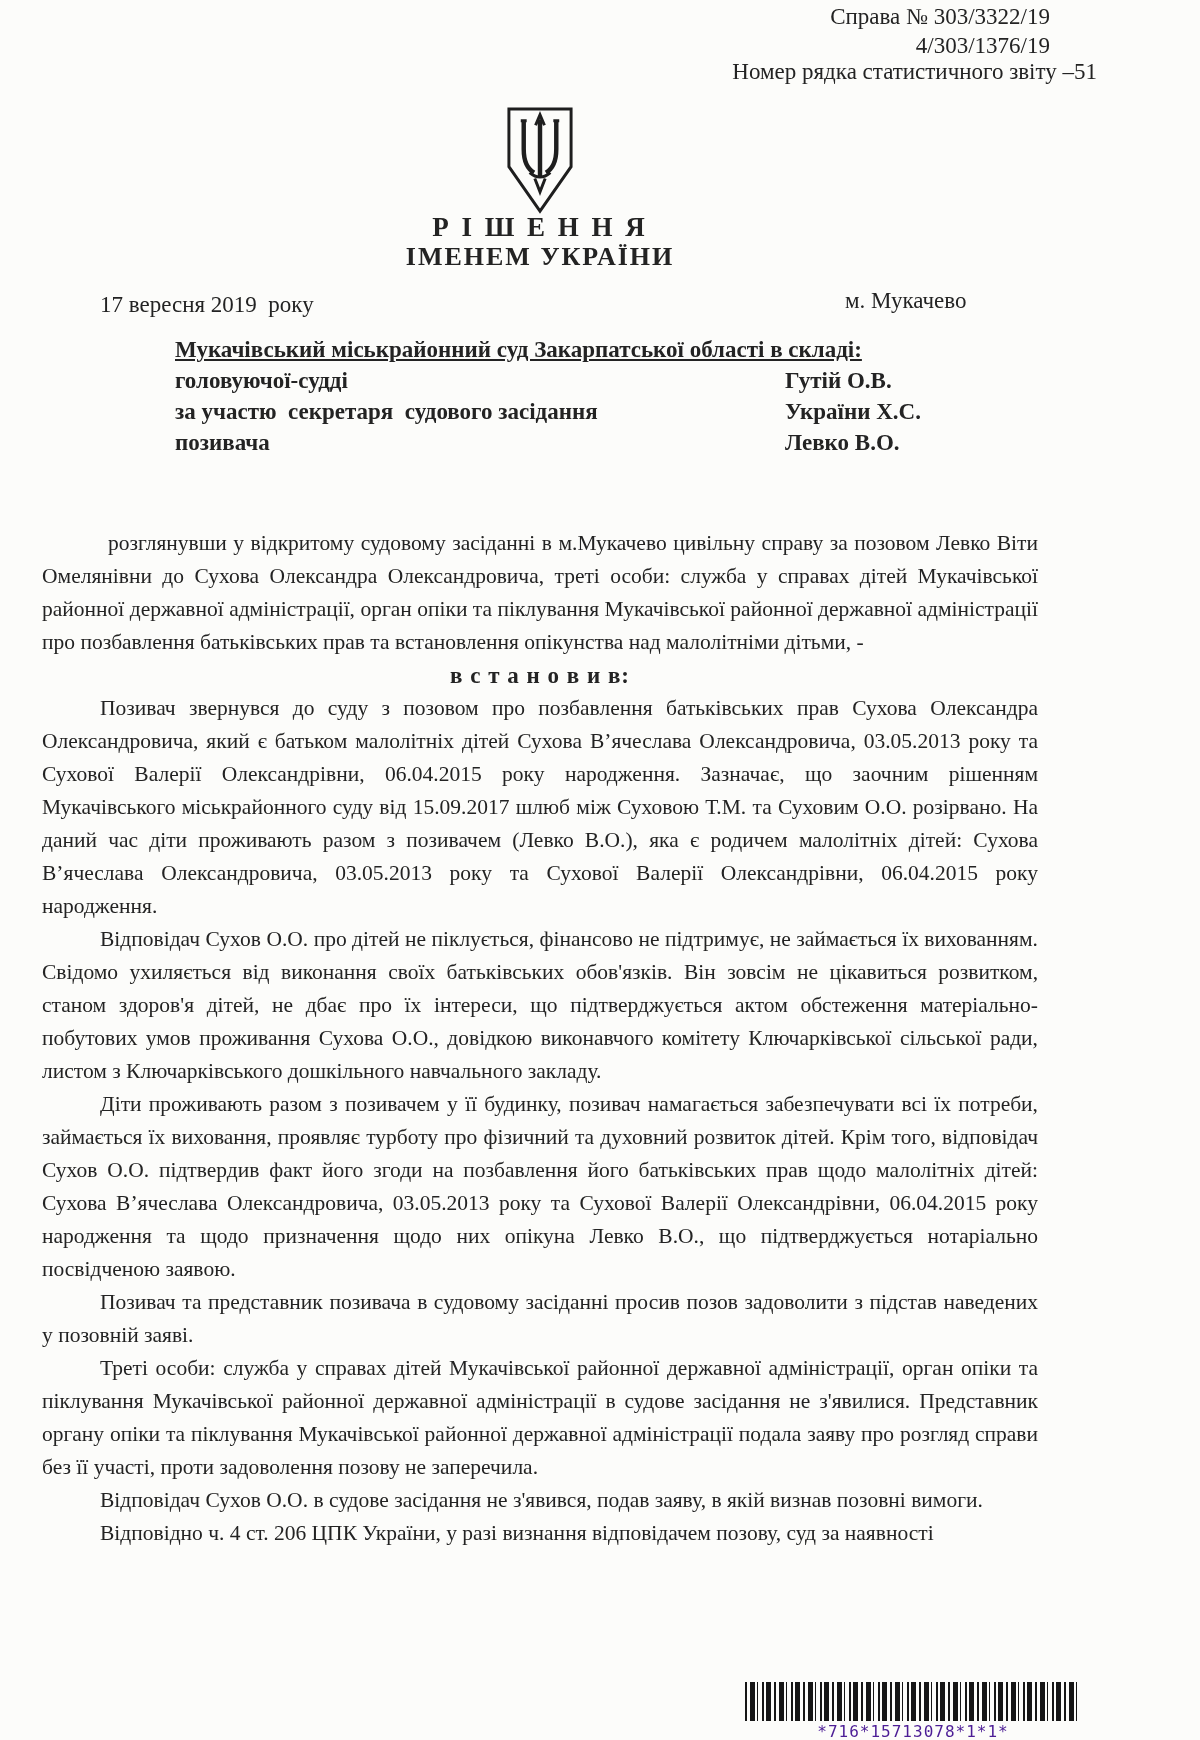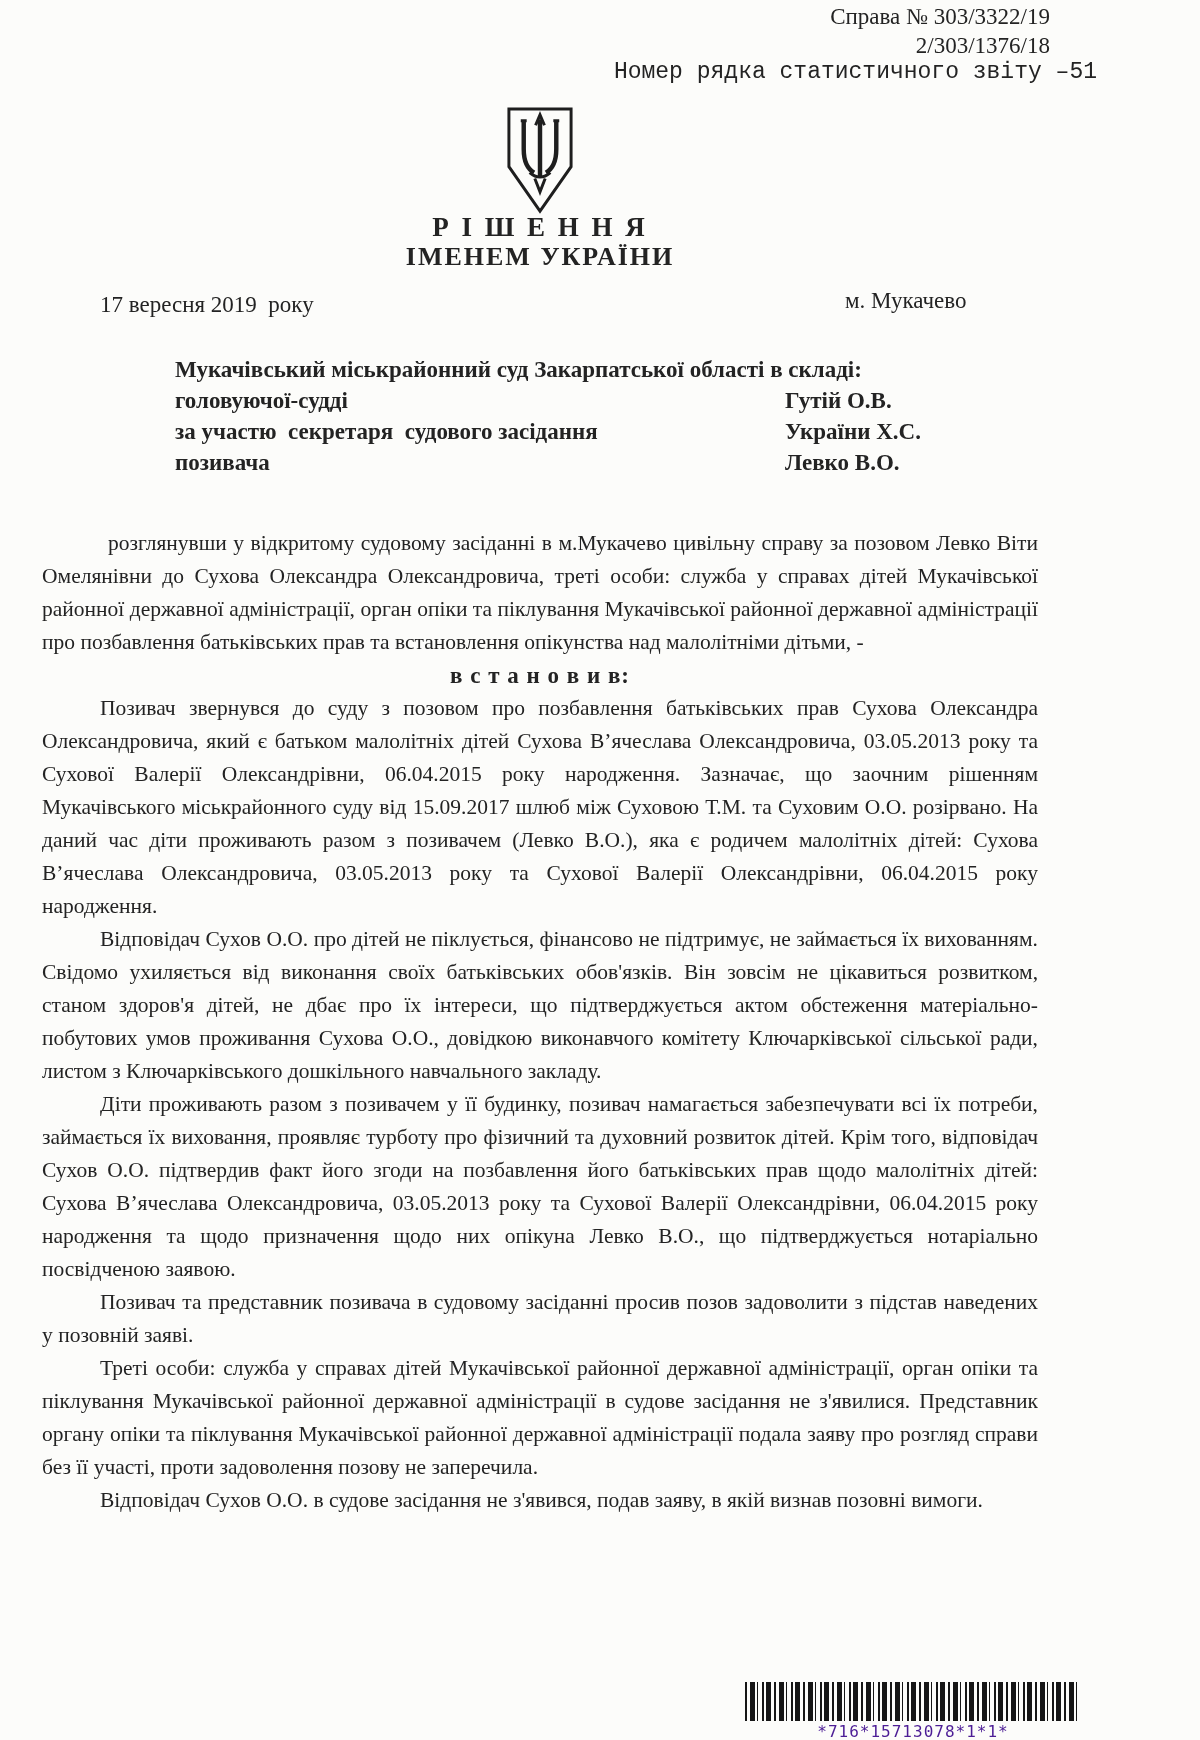--- a/index.html
+++ b/index.html
@@ -20,38 +20,37 @@
     pointer-events: none;
   }
   
   .case-block {
     position: absolute; top: 2px; right: 184px;
     text-align: right; font-size: 23px; line-height: 29px;
   }
   .stat-line {
     position: absolute; top: 59px; right: 137px;
     font-size: 23px;
-    font-family: Liberation Mono, monospace;
   }
   
   .emblem { position: absolute; top: 104px; left: 503px; width: 74px; height: 112px; }
   .emblem svg { width: 100%; height: 100%; }
   
   .title {
     position: absolute; top: 212px; left: 0; width: 1080px;
     text-align: center; font-weight: bold;
   }
   .title-line1 { font-size: 27px; letter-spacing: 3px; line-height: 30px; }
   .title-line2 { font-size: 26px; letter-spacing: 2px; line-height: 30px; }
   
   .dateline { position: absolute; top: 292px; left: 0; width: 1200px; font-size: 23px; }
   .dateline .date { position: absolute; left: 100px; top: 0; white-space: pre; }
   .dateline .city { position: absolute; left: 845px; top: -4px; }
   
-  .court { position: absolute; top: 354px; left: 175px; width: 880px; font-weight: bold; font-size: 23px; }
+  .court { position: absolute; top: 334px; left: 175px; width: 880px; font-weight: bold; font-size: 23px; text-decoration: underline; }
   .court-intro { line-height: 32px; margin-bottom: 2px; }
   .court-row { position: relative; height: 31px; }
   .court-role { position: absolute; left: 0; top: 0; white-space: pre; }
   .court-name { position: absolute; left: 610px; top: 0; }
   
   .bodytext {
     position: absolute; top: 527px; left: 42px; width: 996px;
     font-size: 21.5px; line-height: 33px; text-align: justify;
   }
   .bodytext p { margin: 0; text-indent: 58px; }
@@ -77,21 +76,21 @@
     color: #4c1d95;
   }
 </style>
 </head>
 <body>
 
 <div class="page">
 
   <div class="case-block">
     <div>Справа № 303/3322/19</div>
-    <div>2/303/1376/18</div>
+    <div>4/303/1376/19</div>
   </div>
   <div class="stat-line">Номер рядка статистичного  звіту –51</div>
 
   <div class="emblem">
     <svg viewBox="0 0 100 150" xmlns="http://www.w3.org/2000/svg">
       <path d="M8 6 H92 V84 L50 144 L8 84 Z" fill="none" stroke="#1e1e1e" stroke-width="4"></path>
       <g fill="none" stroke="#1e1e1e" stroke-width="6">
         <path d="M28 22 V60 Q28 84 42 92"></path>
         <path d="M72 22 V60 Q72 84 58 92"></path>
         <path d="M50 20 V98"></path>
@@ -133,20 +132,21 @@
 
   <div class="bodytext">
     <p class="preamble">розглянувши у відкритому судовому засіданні в м.Мукачево цивільну справу за позовом Левко Віти Омелянівни до Сухова Олександра Олександровича, треті особи: служба у справах дітей Мукачівської районної державної адміністрації, орган опіки та піклування Мукачівської районної державної адміністрації про позбавлення батьківських прав та встановлення опікунства над малолітніми дітьми, -</p>
     <p class="established">в с т а н о в и в:</p>
     <p>Позивач звернувся до суду з позовом про позбавлення батьківських прав Сухова Олександра Олександровича, який є батьком  малолітніх дітей Сухова В’ячеслава Олександровича, 03.05.2013 року та Сухової Валерії Олександрівни, 06.04.2015 року народження. Зазначає, що заочним рішенням Мукачівського міськрайонного суду від 15.09.2017 шлюб між Суховою Т.М. та Суховим О.О. розірвано. На даний час діти проживають разом з позивачем (Левко В.О.), яка є родичем малолітніх дітей: Сухова В’ячеслава Олександровича, 03.05.2013 року та Сухової Валерії Олександрівни, 06.04.2015 року народження.</p>
     <p>Відповідач Сухов О.О. про дітей не піклується, фінансово не підтримує, не займається їх вихованням. Свідомо ухиляється від виконання своїх батьківських обов'язків. Він зовсім не цікавиться розвитком, станом здоров'я дітей, не дбає про їх інтереси, що підтверджується актом обстеження матеріально-побутових умов проживання Сухова О.О., довідкою виконавчого комітету Ключарківської сільської ради, листом з Ключарківського дошкільного навчального закладу.</p>
     <p>Діти проживають разом з позивачем у її будинку, позивач намагається забезпечувати всі їх потреби, займається їх виховання, проявляє турботу про фізичний та духовний розвиток дітей. Крім того, відповідач Сухов О.О. підтвердив факт  його згоди на позбавлення його батьківських прав щодо малолітніх дітей: Сухова В’ячеслава Олександровича, 03.05.2013 року та Сухової Валерії Олександрівни, 06.04.2015 року народження та щодо призначення щодо них опікуна Левко В.О., що підтверджується нотаріально посвідченою заявою.</p>
     <p>Позивач та представник позивача в судовому засіданні просив позов задоволити з підстав наведених у позовній заяві.</p>
     <p>Треті особи: служба у справах дітей Мукачівської районної державної адміністрації, орган опіки та піклування Мукачівської районної державної адміністрації в судове засідання не з'явилися. Представник органу опіки та піклування Мукачівської районної державної адміністрації подала заяву про розгляд справи без її участі, проти задоволення позову не заперечила.</p>
     <p>Відповідач Сухов О.О. в судове засідання не з'явився, подав заяву, в якій визнав позовні вимоги.</p>
+    <p>Відповідно ч. 4 ст. 206 ЦПК України, у разі визнання відповідачем позову, суд за наявності</p>
   </div>
 
   <div class="barcode">
     <div class="bars"></div>
     <div class="barcode-label">*716*15713078*1*1*</div>
   </div>
 
   <div class="scan-edge"></div>
 </div>
 

